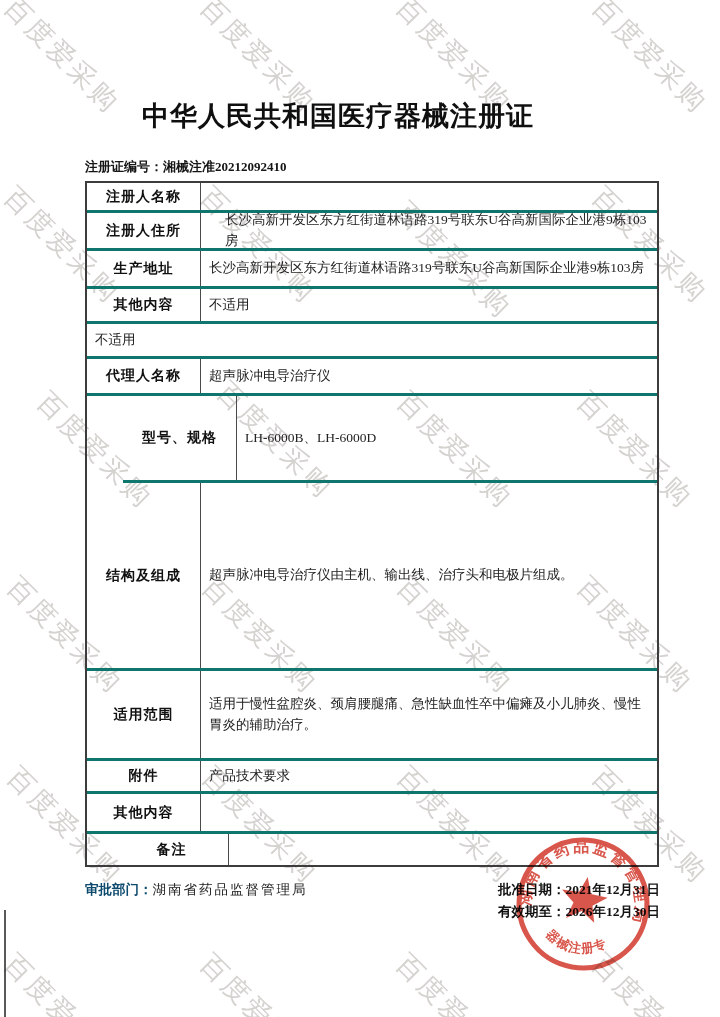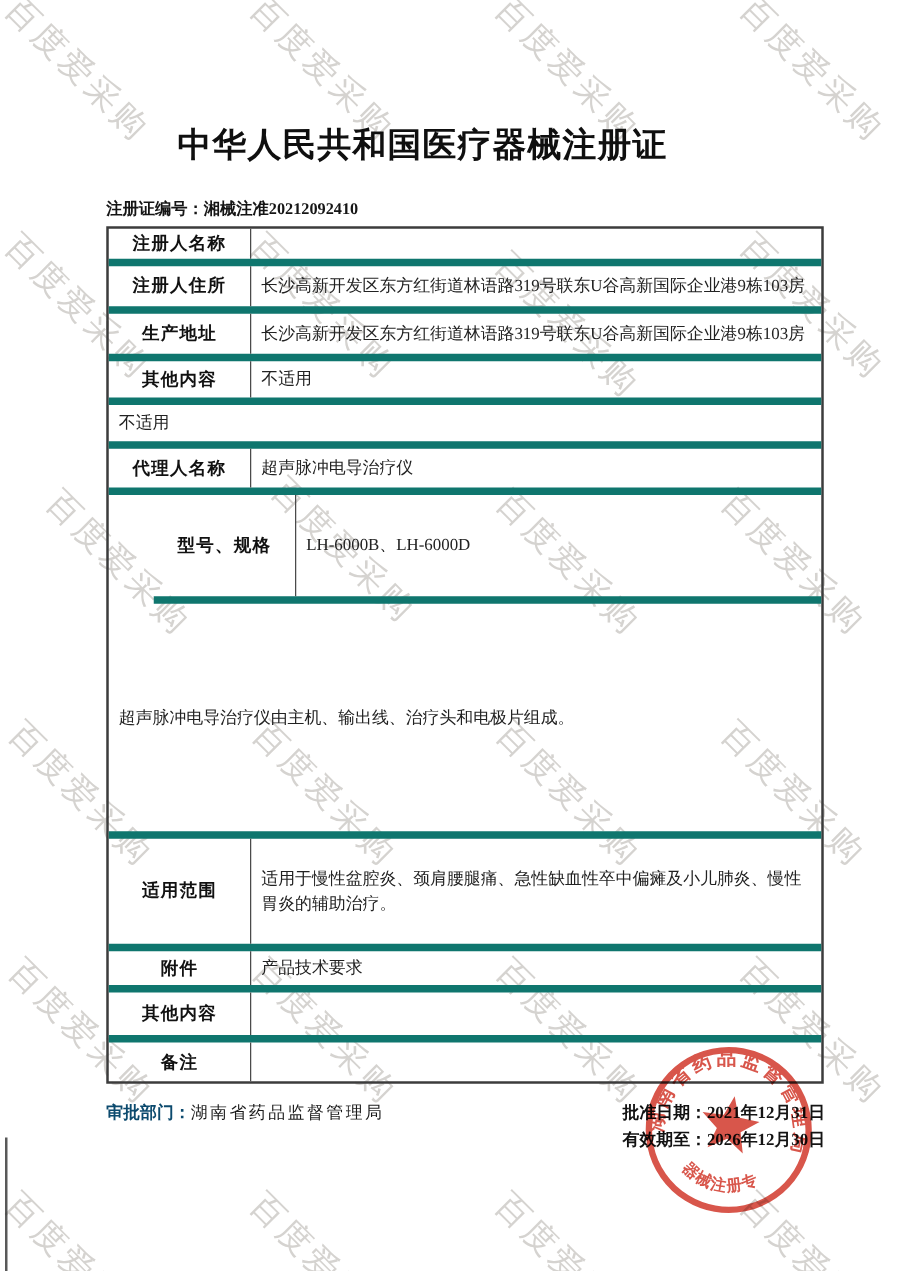--- a/index.html
+++ b/index.html
@@ -39,49 +39,49 @@
   }
   .cert-no .num{font-family:"Liberation Serif", serif;font-weight:700;}
 
   
   .cert-table{
     position:absolute;left:85px;top:181px;width:574px;
     border:2px solid #3c3c3c;
     box-sizing:border-box;
     background:transparent;
   }
-  .row{display:flex;border-bottom:6px solid #0f766e;box-sizing:border-box;}
+  .row{display:flex;border-bottom:3px solid #0f766e;box-sizing:border-box;}
   .row:last-child{border-bottom:none;}
   .cell{box-sizing:border-box;}
   .cell.label{
     width:114px;flex:0 0 114px;
     border-right:1px solid #4a4a4a;
     display:flex;align-items:center;justify-content:center;
     font-size:14px;font-weight:700;color:#111;
     letter-spacing:1px;text-align:center;
   }
   .cell.value{
     flex:1;
     display:flex;align-items:center;
     padding:3px 8px;
     font-size:13.5px;line-height:1.5;color:#222;
     font-family:"Liberation Serif", serif;
   }
   .row:nth-child(1){height:30px;}
-  .row:nth-child(2){height:38px;}
+  .row:nth-child(2){height:38px;gap:16px;}
   .row:nth-child(3){height:38px;}
   .row:nth-child(4){height:35px;}
   .row:nth-child(5){height:35px;}
   .row:nth-child(6){height:37px;}
   .row:nth-child(7){height:87px;margin-left:36px;}
   .row:nth-child(8){height:188px;}
   .row:nth-child(9){height:90px;}
   .row:nth-child(10){height:33px;}
   .row:nth-child(11){height:40px;}
-  .row:nth-child(12){height:31px;}
+  .row:nth-child(12){height:31px;padding-left:28px;}
 
   
   .footer-left{
     position:absolute;left:85px;top:881px;
     font-size:13.5px;
   }
   .footer-left .lbl{font-weight:700;color:#0c4a6e;}
   .footer-left .val{
     font-family:"Liberation Serif", serif;
     letter-spacing:2px;color:#1a1a1a;
@@ -178,20 +178,21 @@
           <span>超声脉冲电导治疗仪</span>
         </div>
     </div>
     <div class="row">
       <div class="cell label">型号、规格</div>
       <div class="cell value">
           <span>LH-6000B、LH-6000D</span>
         </div>
     </div>
     <div class="row">
+      <div class="cell label">结构及组成</div>
       <div class="cell value">
           <span>超声脉冲电导治疗仪由主机、输出线、治疗头和电极片组成。</span>
         </div>
     </div>
     <div class="row">
       <div class="cell label">适用范围</div>
       <div class="cell value">
           <span>适用于慢性盆腔炎、颈肩腰腿痛、急性缺血性卒中偏瘫及小儿肺炎、慢性胃炎的辅助治疗。</span>
         </div>
     </div>

